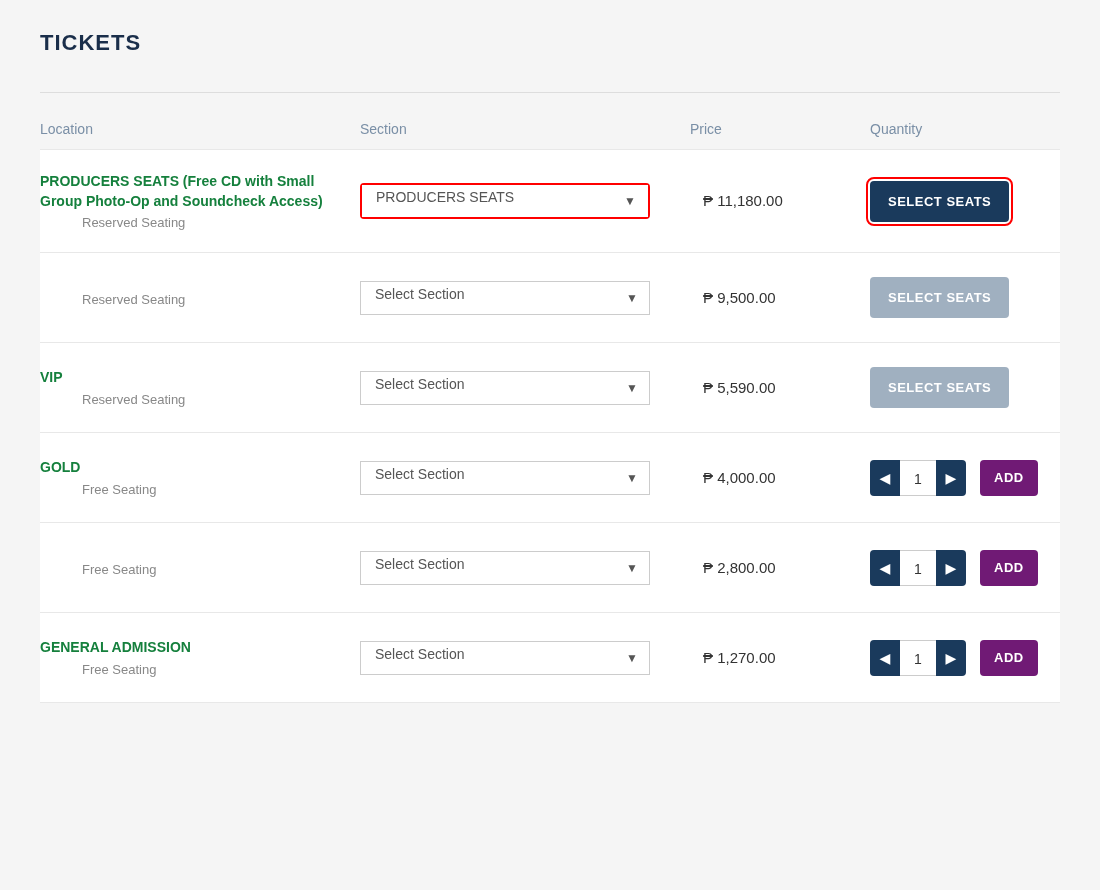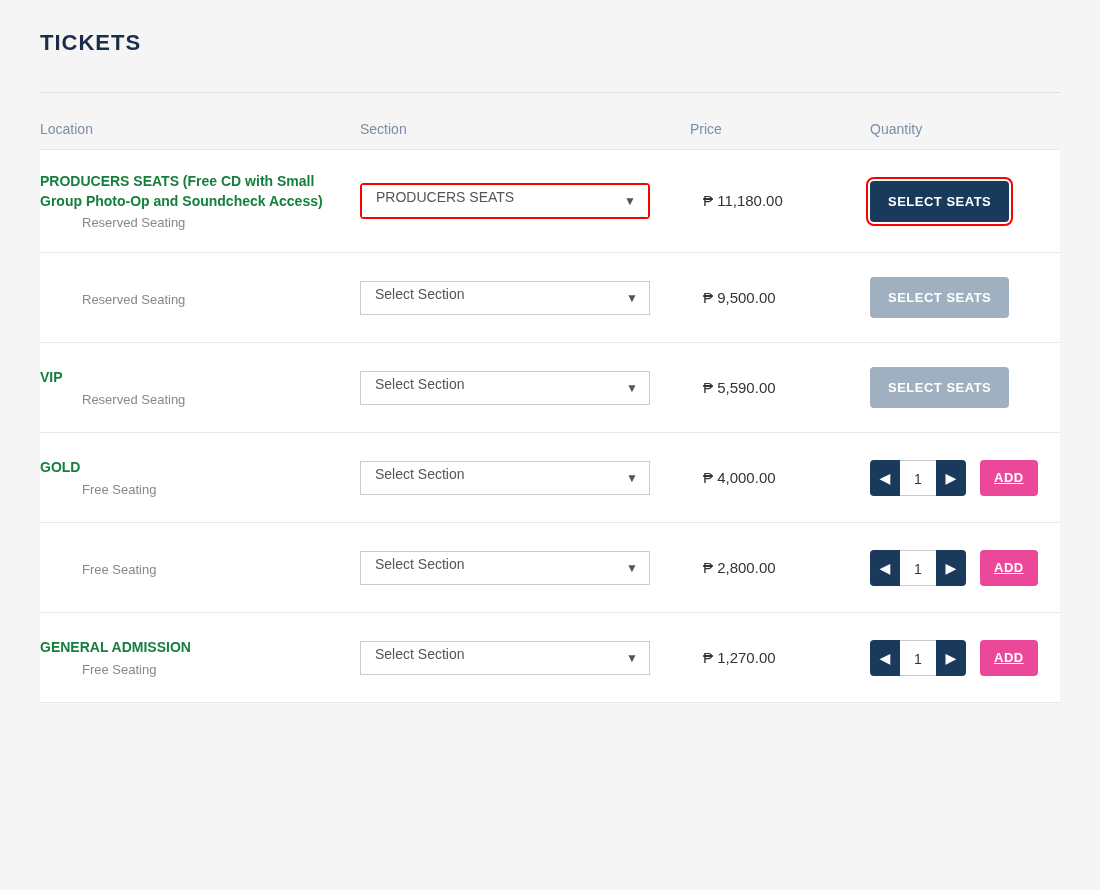--- a/index.html
+++ b/index.html
@@ -150,31 +150,30 @@
       border-bottom: 1px solid #ccc;
       border-left: none;
       border-right: none;
       text-align: center;
       line-height: 36px;
       font-size: 14px;
       color: #333;
       background: #fff;
     }
     .add-btn {
-      background: #ec4899;
+      background: #701a75;
       color: #fff;
       border: none;
       padding: 10px 14px;
       font-size: 13px;
       font-weight: 700;
       border-radius: 4px;
       cursor: not-allowed;
       letter-spacing: 0.5px;
       margin-left: 6px;
-      text-decoration: underline;
     }
   </style>
 </head>
 <body>
 
 <h1 class="page-title">TICKETS</h1>
 <hr class="divider">
 
 <div class="table-header">
   <div>Location</div>

